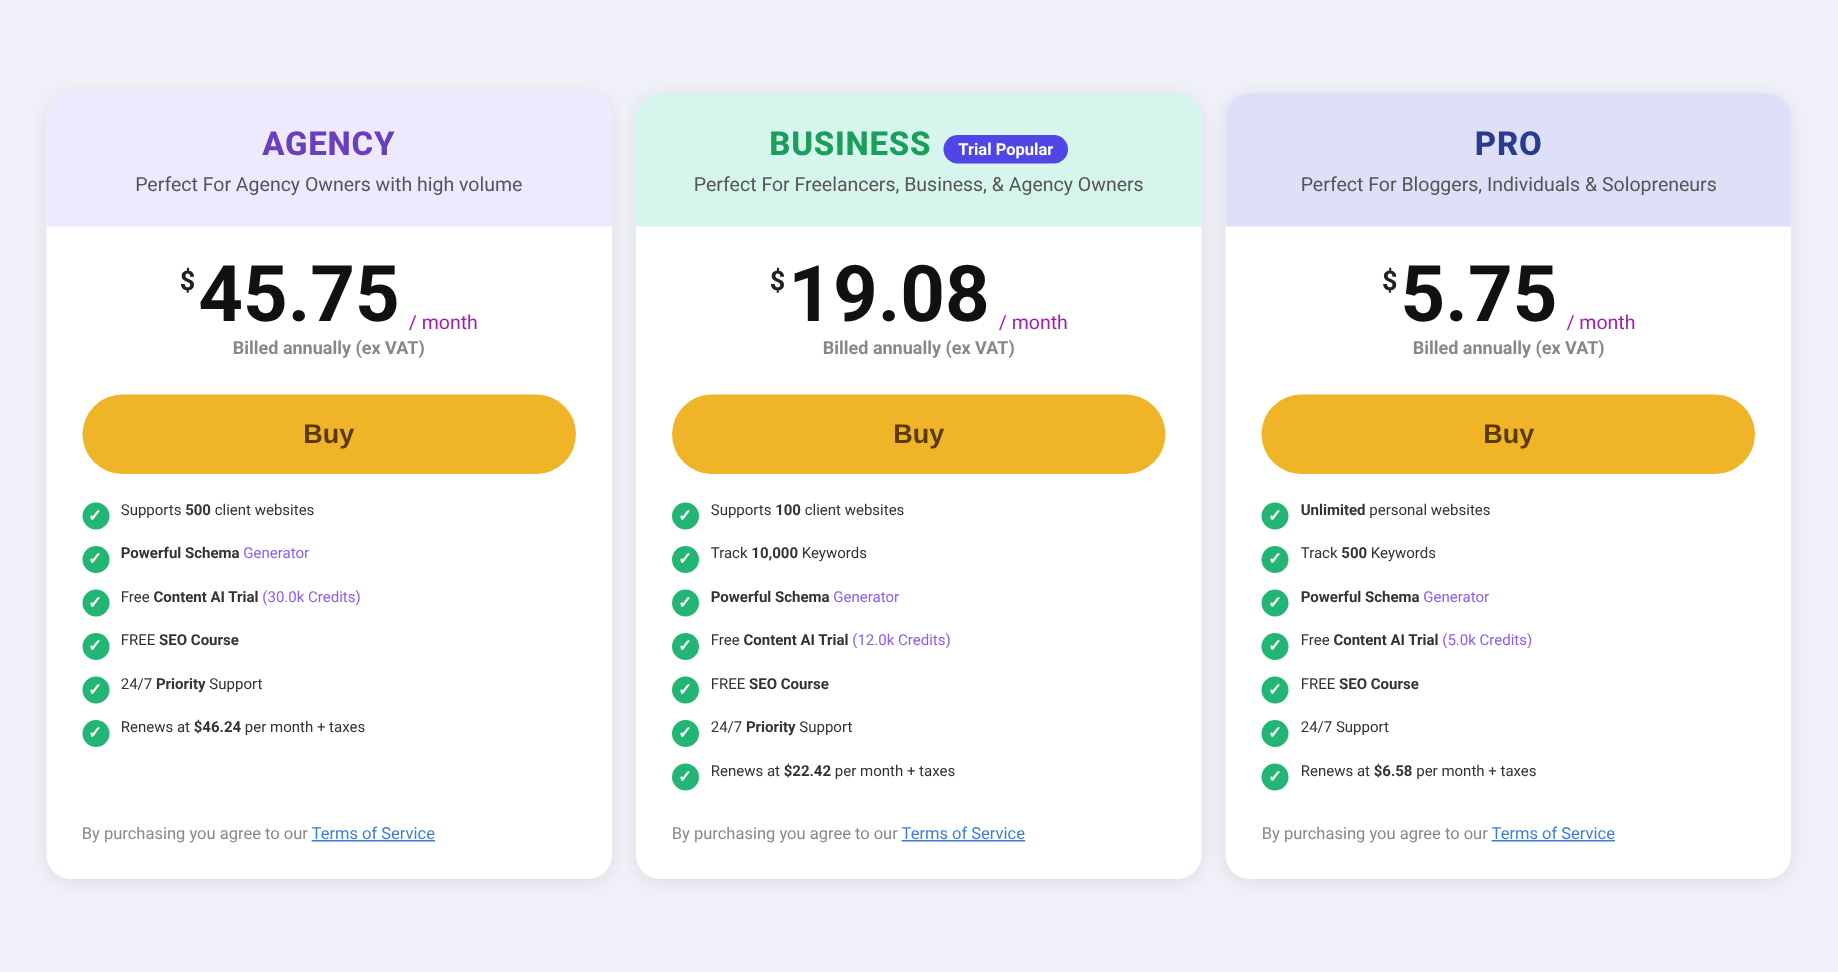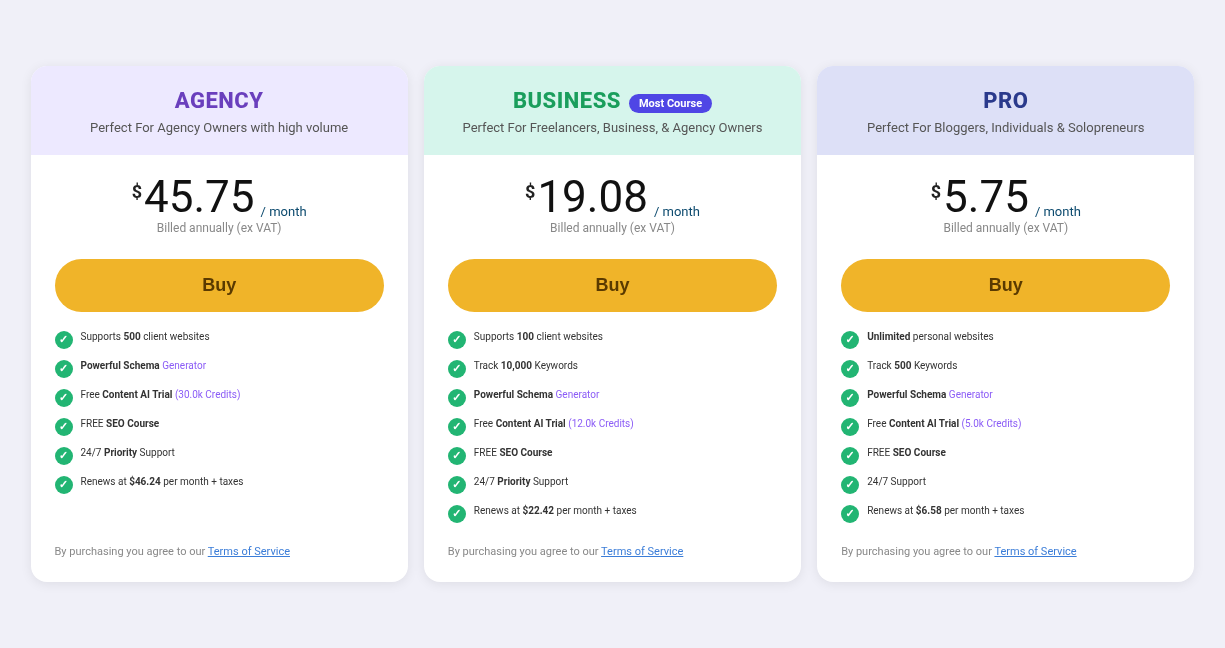--- a/index.html
+++ b/index.html
@@ -79,36 +79,37 @@
       justify-content: center;
       gap: 2px;
     }
     .price-dollar {
       font-size: 18px;
       font-weight: 700;
       color: #222;
       margin-top: 6px;
     }
     .price-amount {
-      font-size: 44px;
-      font-weight: 400;
+      font-size: 52px;
+      font-weight: 700;
       color: #111;
       line-height: 1;
     }
     .price-period {
       font-size: 13px;
-      color: #0c4a6e;
+      color: #a21caf;
       margin-top: 12px;
       margin-left: 4px;
       align-self: flex-end;
     }
     .price-billed {
       font-size: 12px;
       color: #888;
       margin-top: 2px;
+      font-weight: bold;
     }
     .buy-btn {
       display: block;
       width: calc(100% - 48px);
       margin: 14px 24px 18px;
       padding: 16px;
       background: #f0b429;
       border: none;
       border-radius: 50px;
       font-size: 18px;
@@ -214,21 +215,21 @@
           <div class="check-icon"></div>
           <span class="feature-text">Renews at <strong>$46.24</strong> per month + taxes</span>
         </li>
       </ul>
       <p class="terms-text">By purchasing you agree to our <a href="#">Terms of Service</a></p>
     </div>
     <div class="pricing-card card-business">
       <div class="card-header">
         <div class="plan-title-row">
           <div class="plan-title">BUSINESS</div>
-          <span class="popular-badge">Most Course</span>
+          <span class="popular-badge">Trial Popular</span>
         </div>
         <div class="plan-subtitle">Perfect For Freelancers, Business, &amp; Agency Owners</div>
       </div>
       <div class="pricing-section">
         <div class="price-row">
           <span class="price-dollar">$</span>
           <span class="price-amount">19.08</span>
           <span class="price-period">/ month</span>
         </div>
         <div class="price-billed">Billed annually (ex VAT)</div>

